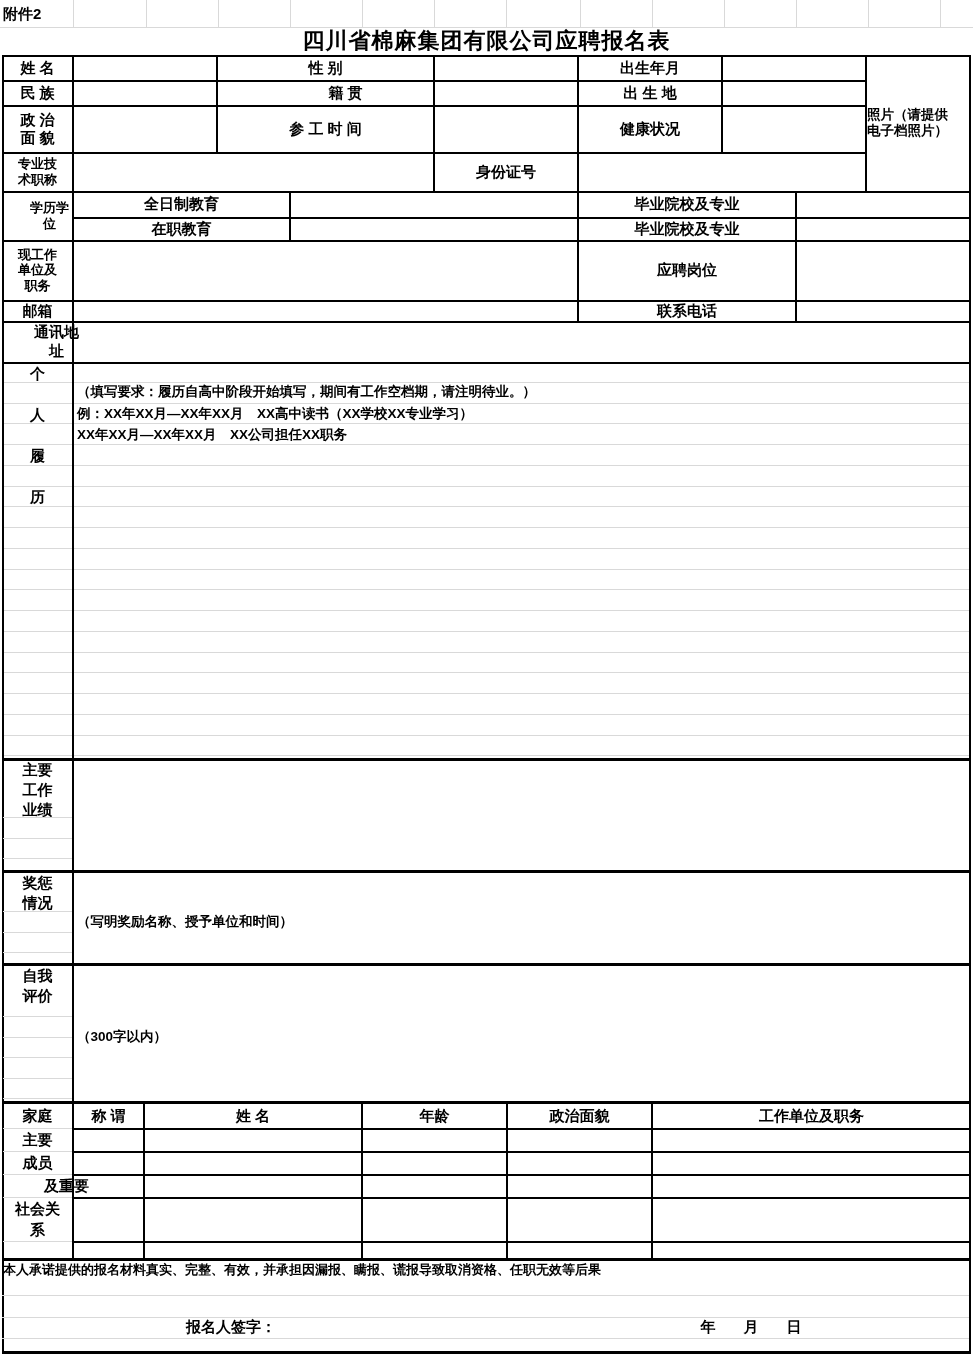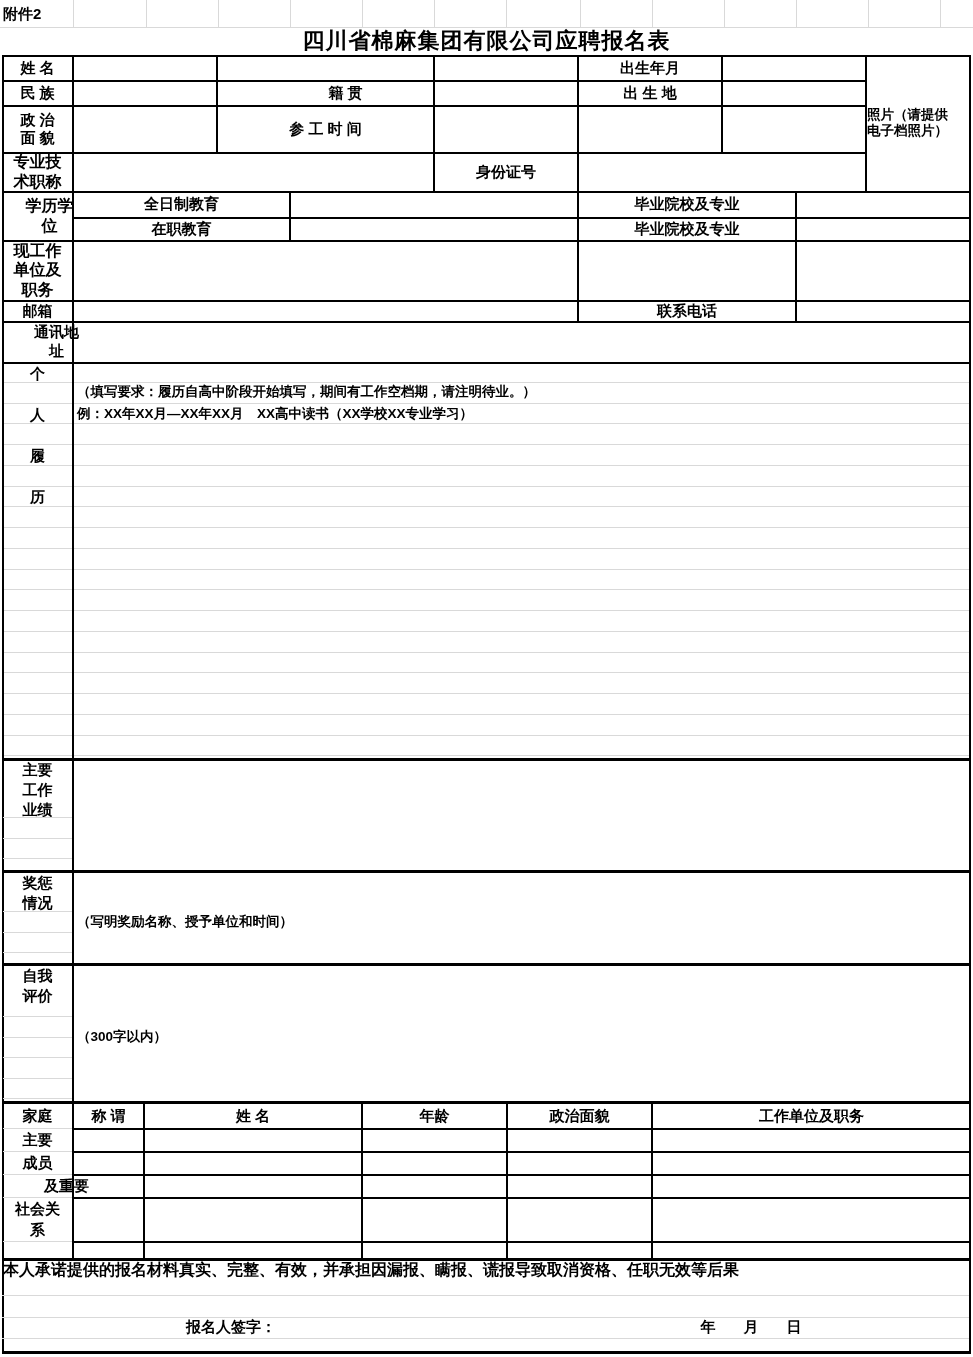--- a/index.html
+++ b/index.html
@@ -4,21 +4,21 @@
 <style>
   html,body{margin:0;padding:0;background:#fff;}
   #sheet{position:relative;width:973px;height:1357px;background:#ffffff;overflow:hidden;
          font-family:"Liberation Sans","DejaVu Sans",sans-serif;font-weight:700;color:#000;}
   .cell{position:absolute;display:flex;align-items:center;justify-content:center;
         font-size:15px;white-space:pre;line-height:1.2;}
   .left{justify-content:flex-start;}
   .col{flex-direction:column;}
   .col.top{justify-content:flex-start;}
   .f13{font-size:13.5px;}
-  .f14{font-size:16px;}
+  .f14{font-size:13px;}
   .title{font-size:22px;letter-spacing:1px;}
   .attach{font-size:15px;}
   .hl,.vl{position:absolute;background:#000;}
   .fl{position:absolute;background:#d9d9d9;}
   .blank{position:absolute;background:transparent;}
   
   .resume-grid{position:absolute;left:2px;top:362px;width:967px;height:396px;
     background:repeating-linear-gradient(to bottom,transparent 0,transparent 19.75px,#d9d9d9 19.75px,#d9d9d9 20.75px);}
   span{display:block;}
 </style>
@@ -26,31 +26,33 @@
 <body>
 
 <div id="sheet">
 
   <div class="resume-grid"></div>
 
   <div class="cell attach left" style="left:3px;top:3px;width:120px;height:22px;">附件2</div>
   <div class="cell title" style="left:0px;top:28px;width:973px;height:27px;">四川省棉麻集团有限公司应聘报名表</div>
 
   <div class="cell" style="left:2px;top:55px;width:71px;height:25px;">姓 名</div>
+  <div class="cell" style="left:217px;top:55px;width:217px;height:25px;">性 别</div>
   <div class="cell" style="left:578px;top:55px;width:144px;height:25px;">出生年月</div>
 
   <div class="cell" style="left:2px;top:80px;width:71px;height:25px;">民 族</div>
   <div class="cell" style="left:217px;top:80px;width:217px;height:25px;padding-left:20px;">籍 贯</div>
   <div class="cell" style="left:578px;top:80px;width:144px;height:25px;">出 生 地</div>
 
   <div class="cell col" style="left:2px;top:105px;width:71px;height:47px;">
     <span>政 治</span>
     <span>面 貌</span>
   </div>
   <div class="cell" style="left:217px;top:105px;width:217px;height:47px;">参 工 时 间</div>
+  <div class="cell" style="left:578px;top:105px;width:144px;height:47px;">健康状况</div>
 
   <div class="cell col f13" style="left:867px;top:55px;width:103px;height:136px;align-items:flex-start;">
     <span>照片（请提供</span>
     <span>电子档照片）</span>
   </div>
 
   <div class="cell col f14" style="left:2px;top:152px;width:71px;height:39px;">
     <span>专业技</span>
     <span>术职称</span>
   </div>
@@ -63,37 +65,39 @@
   <div class="cell" style="left:73px;top:191px;width:217px;height:26px;">全日制教育</div>
   <div class="cell" style="left:578px;top:191px;width:218px;height:26px;">毕业院校及专业</div>
   <div class="cell" style="left:73px;top:217px;width:217px;height:23px;">在职教育</div>
   <div class="cell" style="left:578px;top:217px;width:218px;height:23px;">毕业院校及专业</div>
 
   <div class="cell col f14" style="left:2px;top:240px;width:71px;height:60px;">
     <span>现工作</span>
     <span>单位及</span>
     <span>职务</span>
   </div>
+  <div class="cell" style="left:578px;top:240px;width:218px;height:60px;">应聘岗位</div>
 
   <div class="cell" style="left:2px;top:300px;width:71px;height:21px;">邮箱</div>
   <div class="cell" style="left:578px;top:300px;width:218px;height:21px;">联系电话</div>
 
   <div class="cell col" style="left:2px;top:321px;width:71px;height:41px;line-height:1.25;padding-left:19px;">
     <span>通讯地</span>
     <span>址</span>
   </div>
 
   <div class="cell col top" style="left:2px;top:353px;width:71px;height:200px;line-height:41px;">
     <span>个</span>
     <span>人</span>
     <span>履</span>
     <span>历</span>
   </div>
   <div class="cell left f13" style="left:77px;top:384px;width:880px;height:17px;">（填写要求：履历自高中阶段开始填写，期间有工作空档期，请注明待业。）</div>
   <div class="cell left f13" style="left:77px;top:406px;width:880px;height:17px;">例：XX年XX月—XX年XX月　XX高中读书（XX学校XX专业学习）</div>
+  <div class="cell left f13" style="left:77px;top:427px;width:880px;height:17px;">XX年XX月—XX年XX月　XX公司担任XX职务</div>
 
   <div class="cell col top" style="left:2px;top:760px;width:71px;height:62px;line-height:20px;">
     <span>主要</span>
     <span>工作</span>
     <span>业绩</span>
   </div>
 
   <div class="cell col top" style="left:2px;top:873px;width:71px;height:42px;line-height:19.5px;">
     <span>奖惩</span>
     <span>情况</span>

